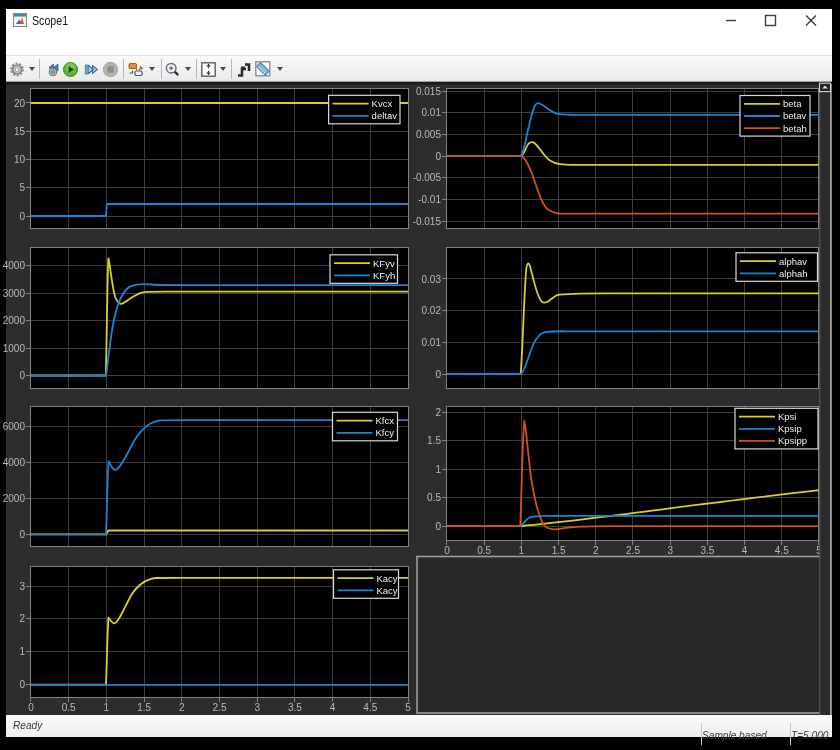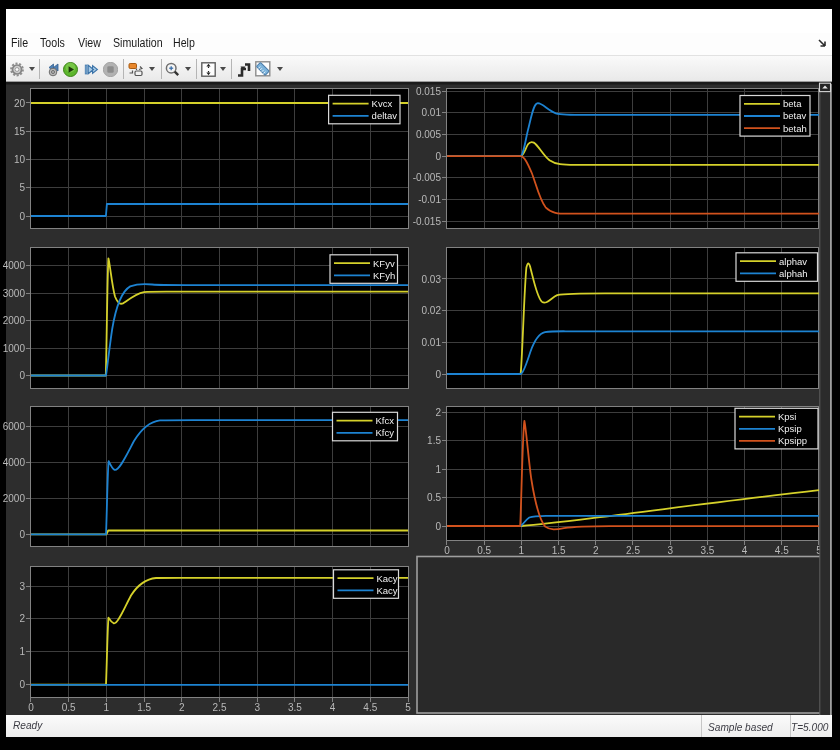--- a/index.html
+++ b/index.html
@@ -8,36 +8,43 @@
 #mb { position:absolute; left:0; top:24px; width:100%; height:22px; background:#fdfdfd; font-size:12.5px; color:#1a1a1a; }
 #mb span { position:absolute; top:3px; transform:scaleX(0.85); transform-origin:left; }
 #tb { position:absolute; left:0; top:46px; width:100%; height:27px; background:linear-gradient(#fafafa,#e9e9e9); border-top:1px solid #e2e2e2; border-bottom:1px solid #9c9c9c; }
 .ic { position:absolute; }
 .dd { position:absolute; width:0; height:0; border-left:3.5px solid transparent; border-right:3.5px solid transparent; border-top:4px solid #4a4a4a; }
 .sep { position:absolute; top:3px; width:1px; height:20px; background:#b5b5b5; }
 #ctrl { position:absolute; top:0; right:0; }
 #status { position:absolute; left:6px; top:715px; width:826px; height:22px; background:linear-gradient(#fbfbfb,#ededed); font-size:11.5px; color:#3c3c44;font-style:italic; }
 #status span { transform:scaleX(0.88); transform-origin:left; }
 #status .cell { transform-origin:center; }
-#status .cell { position:absolute; top:0; height:100%; border-left:1px solid #c6c6c6; text-align:center; padding-top:6px; }
+#status .cell { position:absolute; top:8px; height:100%; border-left:1px solid #c6c6c6; padding-top:6px; }
 svg text.tk { font-family:"Liberation Sans",sans-serif; font-size:10px; fill:#b9b9b9; }
 svg text.lg { font-family:"Liberation Sans",sans-serif; font-size:9.5px; fill:#f0f0f0; }
 svg path.c { fill:none; stroke-width:1.8; stroke-linejoin:round; }
 </style></head>
 <body>
 <div id="win">
-  <div id="mb">
-    <span style="left:5px">File</span>
-      <span style="left:34px">Tools</span>
-      <span style="left:71.5px">View</span>
-      <span style="left:106.5px">Simulation</span>
-      <span style="left:166.5px">Help</span>
-    <svg style="position:absolute;right:4px;top:6px" width="10" height="10" viewBox="0 0 10 10">
-        <path d="M1,1 L7,7 M7,7 L7,2.5 M7,7 L2.5,7" stroke="#2b2b2b" stroke-width="1.6" fill="none"></path>
-      </svg>
+  <div id="title">
+    <svg style="position:absolute;left:7px;top:4px" width="14" height="14" viewBox="0 0 14 14">
+      <rect x="0.5" y="0.5" width="13" height="13" fill="#f4f4f4" stroke="#8a8a8a"></rect>
+      <rect x="1" y="1" width="12" height="2.6" fill="#4f81ad"></rect>
+      <path d="M3,11 L6.5,6.5 L8,8.5 L9,4 L11,11 Z" fill="#d4561e"></path>
+      <path d="M3,11 L6.2,7 L7.6,9.2 L6.8,11 Z" fill="#3a6fa8"></path>
+    </svg>
+    <span class="t">Scope1</span>
+    <svg id="ctrl" width="120" height="24" viewBox="0 0 120 24">
+      <g stroke="#3d3d3d" stroke-width="1.4" fill="none">
+        <line x1="14" y1="11.5" x2="24" y2="11.5"></line>
+        <rect x="53.5" y="6.5" width="10" height="10"></rect>
+        <line x1="94" y1="6.5" x2="104" y2="16.5"></line>
+          <line x1="104" y1="6.5" x2="94" y2="16.5"></line>
+      </g>
+    </svg>
   </div>
   <div id="tb">
     <div class="sep" style="left:32.5px"></div>
       <div class="sep" style="left:116.5px"></div>
       <div class="sep" style="left:154.5px"></div>
       <div class="sep" style="left:190px"></div>
       <div class="sep" style="left:225px"></div>
     <svg class="ic" style="left:4px;top:6px" width="14" height="15" viewBox="0 0 14 15">
         <circle cx="7" cy="7.5" r="5.9" fill="none" stroke="#8f8f8f" stroke-width="2" stroke-dasharray="2.1,1.55"></circle>
 <circle cx="7" cy="7.5" r="4.5" fill="#cdcdcd" stroke="#858585" stroke-width="1.7"></circle>

